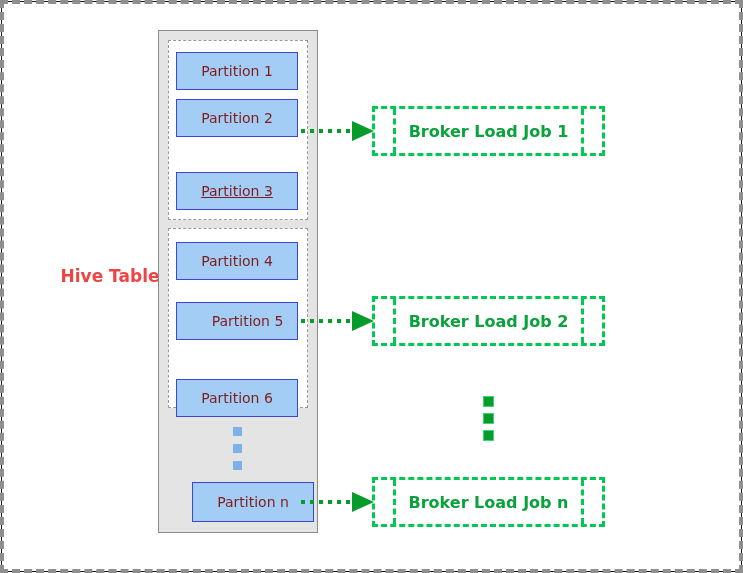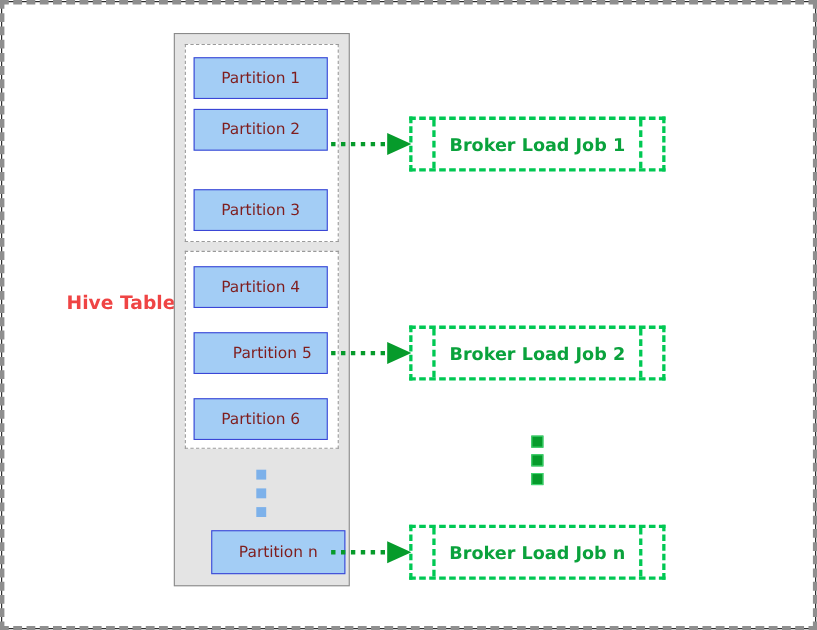--- a/index.html
+++ b/index.html
@@ -27,22 +27,22 @@
   }
   .pgroup-1 { top: 40px; }
   .pgroup-2 { top: 228px; }
 
   .partition {
     position: absolute; left: 176px; width: 122px; height: 38px;
     background: #a3cdf5; border: 1.5px solid #3b46d6; box-sizing: border-box;
     display: flex; align-items: center; justify-content: center;
     color: #7f1d1d; font-size: 14px;
   }
-  .p1 { top: 52px; }  .p2 { top: 99px; } .p3 { top: 172px; }
-  .p4 { top: 242px; } .p5 { top: 302px; padding-left: 21px; } .p6 { top: 362px; }
+  .p1 { top: 52px; }  .p2 { top: 99px; } .p3 { top: 172px; text-decoration: underline; }
+  .p4 { top: 242px; } .p5 { top: 302px; padding-left: 21px; } .p6 { top: 379px; }
   .pn { top: 482px; height: 40px; left: 192px; }
 
   .blue-dot {
     position: absolute; left: 233px; width: 9px; height: 9px; background: #7db1ea;
   }
   .bd1 { top: 427px; } .bd2 { top: 444px; } .bd3 { top: 461px; }
 
   .arrow-svg { position: absolute; left: 298px; width: 78px; height: 24px; }
   .a1 { top: 119px; } .a2 { top: 309px; } .a3 { top: 490px; }
 

